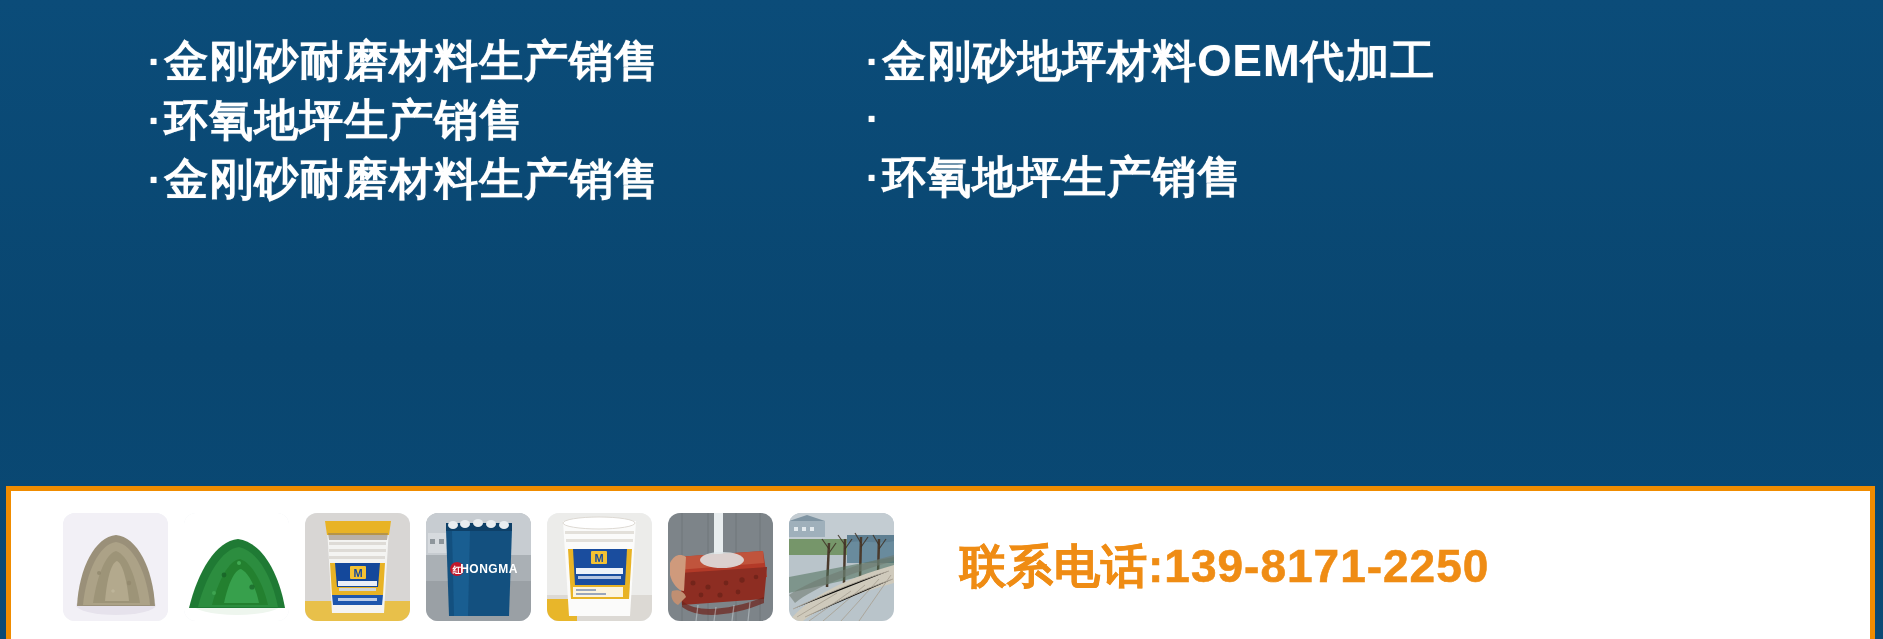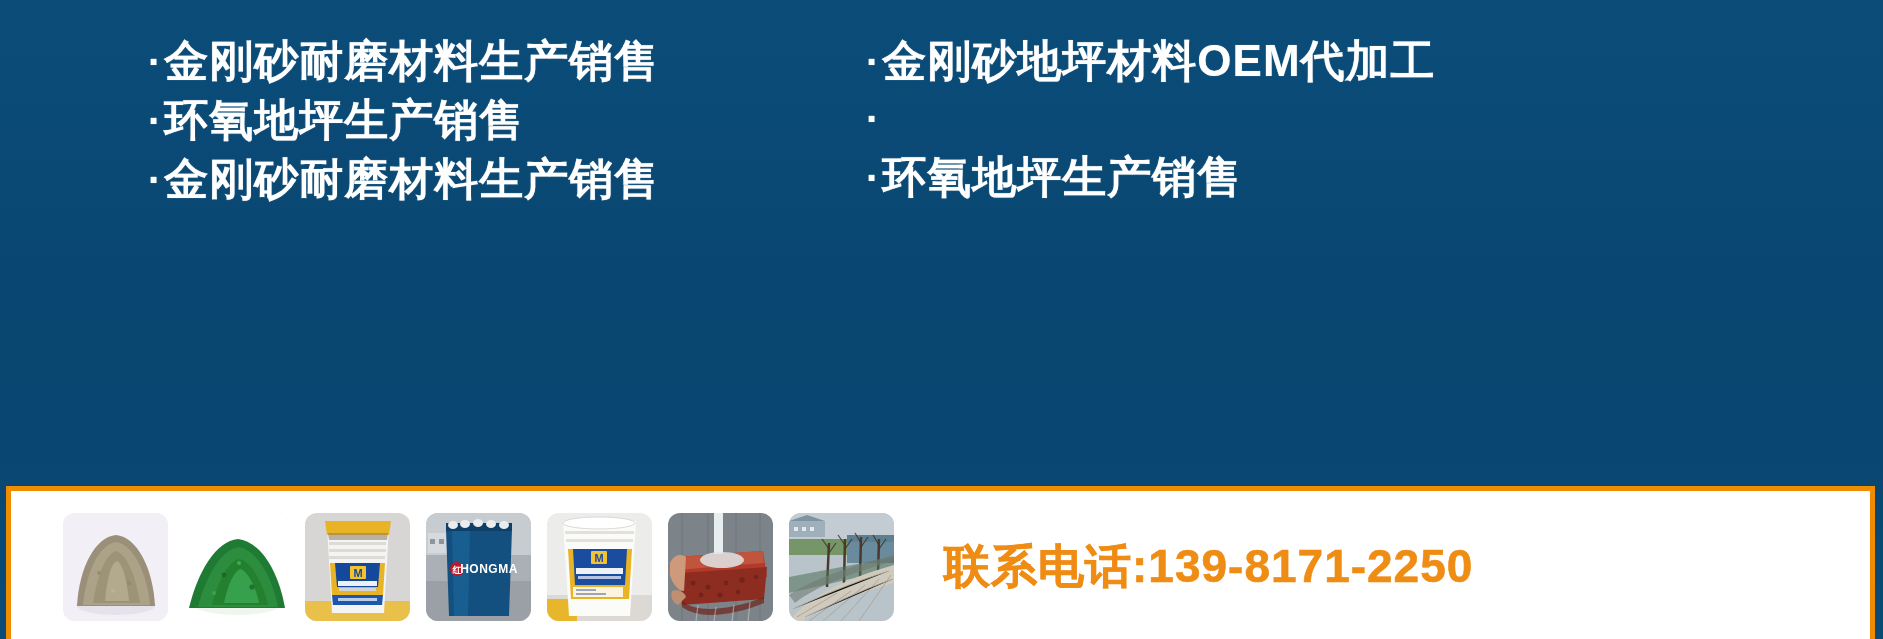--- a/index.html
+++ b/index.html
@@ -62,21 +62,21 @@
     width:105px;height:108px;
     border-radius:12px;
     overflow:hidden;
     position:relative;
     background:#eef1f5;
     flex:0 0 auto;
   }
   .thumb svg{display:block;width:100%;height:100%;}
 
   .phone{
-    margin-left:50px;
+    margin-left:66px;
     color:#ef8c14;
     font-weight:bold;
     font-size:46px;
     letter-spacing:1px;
     white-space:nowrap;
     text-align:center;
     -webkit-text-stroke:0.6px #ef8c14;
   }
 </style>
 </head>

